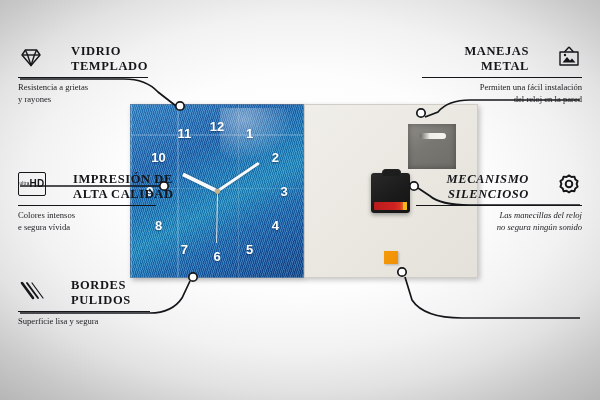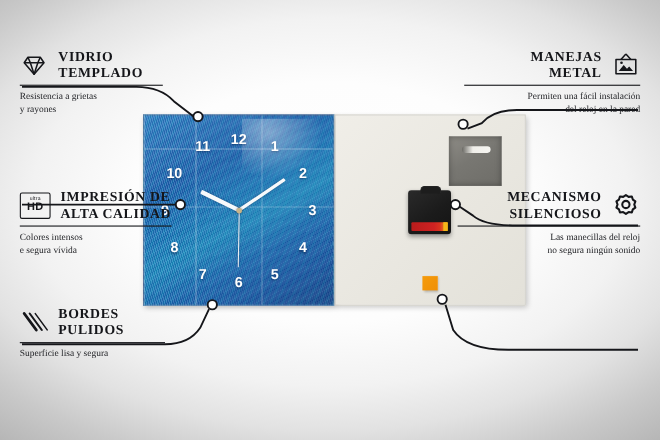--- a/index.html
+++ b/index.html
@@ -167,22 +167,22 @@
     background: linear-gradient(135deg, #f59b0b 0%, #ef8f06 100%);
     box-shadow: 1px 1px 2px rgba(0,0,0,.22);
   }
 
   
   .callout { position: absolute; }
   .callout.left  { text-align: left; }
   .callout.right { text-align: right; }
   .cal-head {
     display: flex;
-    align-items: center;
-    gap: 9px;
+    align-items: flex-start;
+    gap: 27px;
     white-space: nowrap;
   }
   .callout.right .cal-head { justify-content: flex-end; }
   .cal-title {
     font-family: "Liberation Serif", serif;
     font-weight: 700;
     font-size: 12.5px;
     letter-spacing: .6px;
     line-height: 1.18;
     color: #15161a;
@@ -207,21 +207,21 @@
     display: block;
   }
   .cal-icon svg { display: block; width: 100%; height: 100%; }
 
   .hdbadge {
     width: 26px; height: 22px;
     flex: 0 0 26px;
     border: 1.6px solid #15161a;
     border-radius: 2px;
     display: flex;
-    flex-direction: column;
+    flex-direction: row;
     align-items: center;
     justify-content: center;
     line-height: 1;
   }
   .hdbadge .u {
     font-family: "Liberation Sans", sans-serif;
     font-size: 4.6px;
     letter-spacing: .2px;
     color: #15161a;
   }
@@ -371,21 +371,21 @@
       </span>
       <span class="cal-title">
         <span>BORDES</span><br>
         <span>PULIDOS</span>
       </span>
     </div>
     <div class="cal-rule"></div>
     <div class="cal-desc">Superficie lisa y segura</div>
   </div>
 
-  <div class="callout right" style="right:18px; top:172px; width:166px;">
+  <div class="callout right" style="right:18px; top:172px; width:166px;font-style:italic;">
     <div class="cal-head">
       <span class="cal-title">
         <span>MECANISMO</span><br>
         <span>SILENCIOSO</span>
       </span>
       <span class="cal-icon">
         <svg viewBox="0 0 26 26">
           <g fill="none" stroke="#15161a" stroke-width="1.9" stroke-linejoin="round">
             <path d="M13,3.4 L15.5,5 L18.4,4.6 L19.3,7.4 L21.6,9.1 L20.6,11.9
                      L21.6,14.7 L19.3,16.4 L18.4,19.2 L15.5,18.8 L13,20.4

